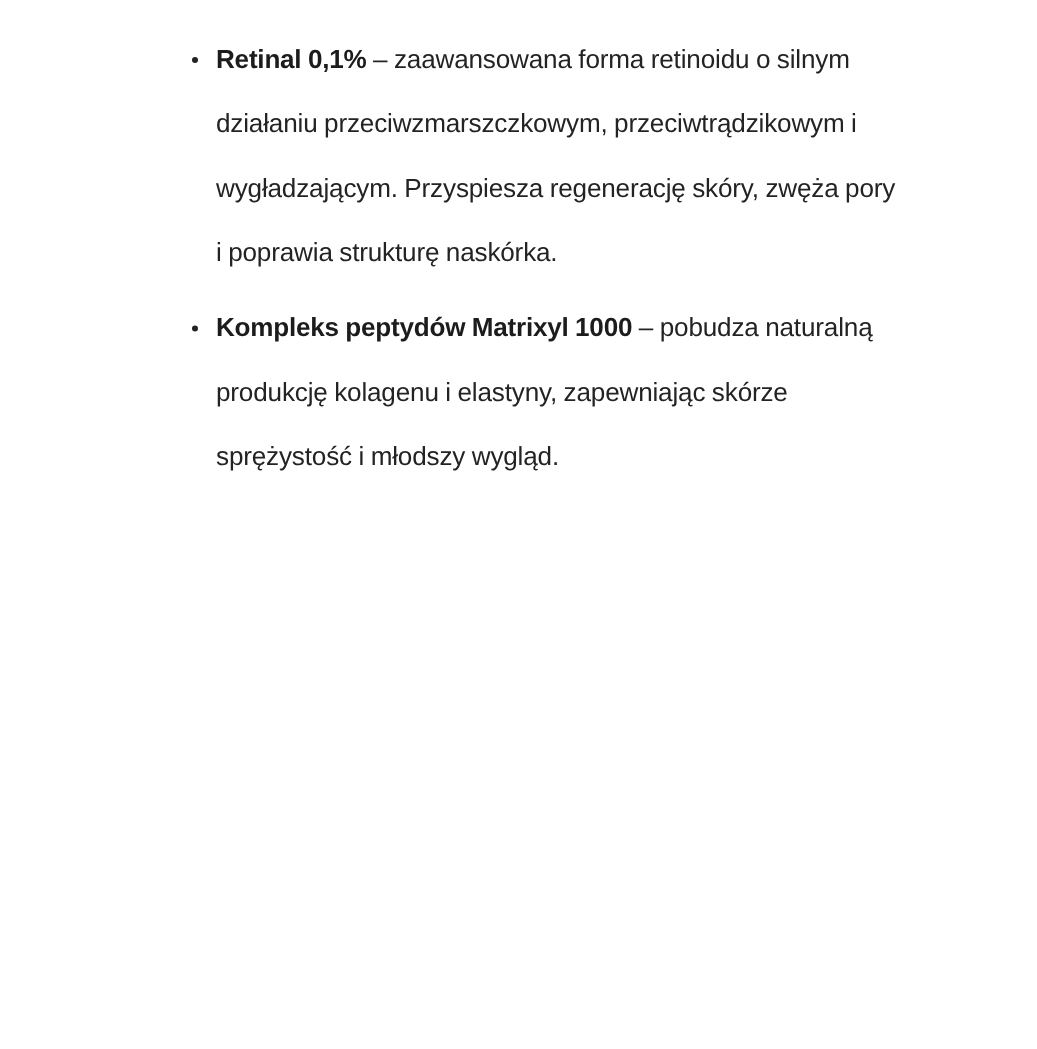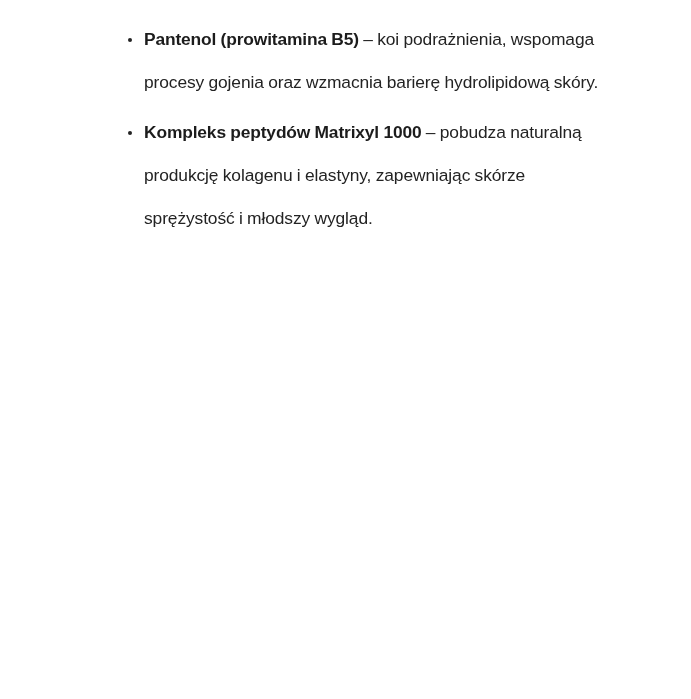--- a/index.html
+++ b/index.html
@@ -68,26 +68,26 @@
   .ingredient-desc {
     font-weight: 400;
   }
 </style>
 </head>
 <body>
 
 <div class="ingredients-panel">
   <ul class="ingredient-list">
 
+    <li class="ingredient-item">
+      <span class="bullet-dot"></span>
+      <span class="ingredient-name">Retinal 0,1%</span><span class="ingredient-desc"> – </span><span class="ingredient-desc">zaawansowana forma retinoidu o silnym działaniu przeciwzmarszczkowym, przeciwtrądzikowym i wygładzającym. Przyspiesza regenerację skóry, zwęża pory i poprawia strukturę naskórka.</span>
+    </li>
 
 
-    <li class="ingredient-item">
-      <span class="bullet-dot"></span>
-      <span class="ingredient-name">Pantenol (prowitamina B5)</span><span class="ingredient-desc"> – </span><span class="ingredient-desc">koi podrażnienia, wspomaga procesy gojenia oraz wzmacnia barierę hydrolipidową skóry.</span>
-    </li>
 
     <li class="ingredient-item">
       <span class="bullet-dot"></span>
       <span class="ingredient-name">Kompleks peptydów Matrixyl 1000</span><span class="ingredient-desc"> – </span><span class="ingredient-desc">pobudza naturalną produkcję kolagenu i elastyny, zapewniając skórze sprężystość i młodszy wygląd.</span>
     </li>
 
   </ul>
 </div>
 
 </body></html>

